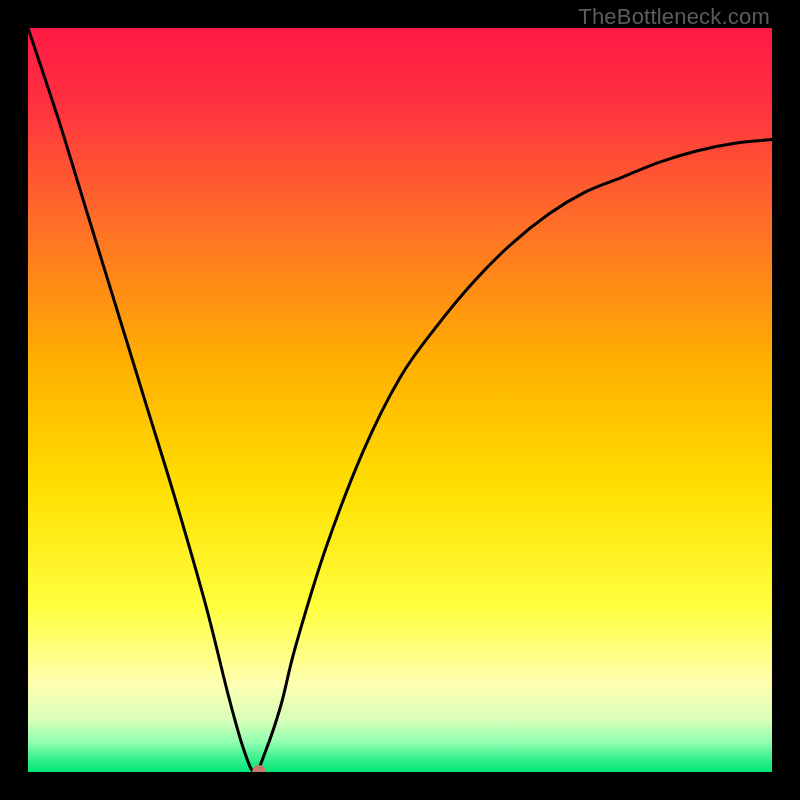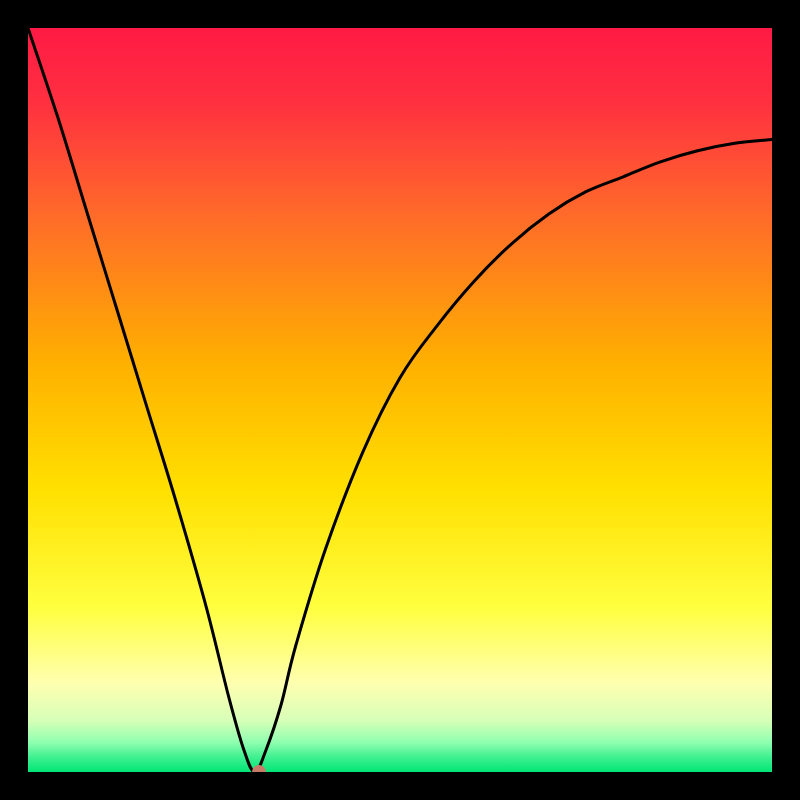--- a/index.html
+++ b/index.html
@@ -76,13 +76,14 @@
       <rect x="0" y="0" width="744" height="744" fill="url(#bg)"></rect>
     </svg>
 
     <svg class="curve" viewBox="0 0 744 744" preserveAspectRatio="none">
       <path id="curve-path" d="M 0.0 0.0 C 5.4 16.1, 19.0 55.8, 29.8 89.3 C 40.5 122.8, 48.8 151.2, 59.5 186.0 C 70.2 220.8, 78.6 247.9, 89.3 282.7 C 100.0 317.5, 108.3 344.6, 119.0 379.4 C 129.8 414.3, 138.1 440.0, 148.8 476.2 C 159.5 512.3, 169.2 545.5, 178.6 580.3 C 187.9 615.1, 194.2 644.2, 200.9 669.6 C 207.6 695.0, 211.1 708.3, 215.8 721.7 C 220.4 735.1, 222.9 744.0, 226.9 744.0 C 230.9 744.0, 233.4 733.7, 238.1 721.7 C 242.8 709.6, 247.6 695.8, 253.0 677.0 C 258.3 658.3, 259.8 645.6, 267.8 617.5 C 275.9 589.4, 285.5 555.6, 297.6 520.8 C 309.7 486.0, 321.4 454.9, 334.8 424.1 C 348.2 393.3, 358.6 372.4, 372.0 349.7 C 385.4 326.9, 395.8 315.0, 409.2 297.6 C 422.6 280.2, 433.0 267.7, 446.4 253.0 C 459.8 238.2, 470.2 227.8, 483.6 215.8 C 497.0 203.7, 507.4 195.4, 520.8 186.0 C 534.2 176.6, 544.6 170.4, 558.0 163.7 C 571.4 157.0, 581.8 154.2, 595.2 148.8 C 608.6 143.4, 619.0 138.6, 632.4 133.9 C 645.8 129.2, 656.2 126.1, 669.6 122.8 C 683.0 119.4, 693.4 117.3, 706.8 115.3 C 720.2 113.3, 737.3 112.3, 744.0 111.6" fill="none" stroke="#000000" stroke-width="3" stroke-linejoin="round" stroke-linecap="round"></path>
     </svg>
 
     <div class="marker" id="min-marker" style="left: 230.64px; top: 744px; background: rgb(201, 123, 106);"></div>
   </div>
 
+  <div class="attribution">TheBottleneck.com</div>
 </div>
 
 </body></html>

